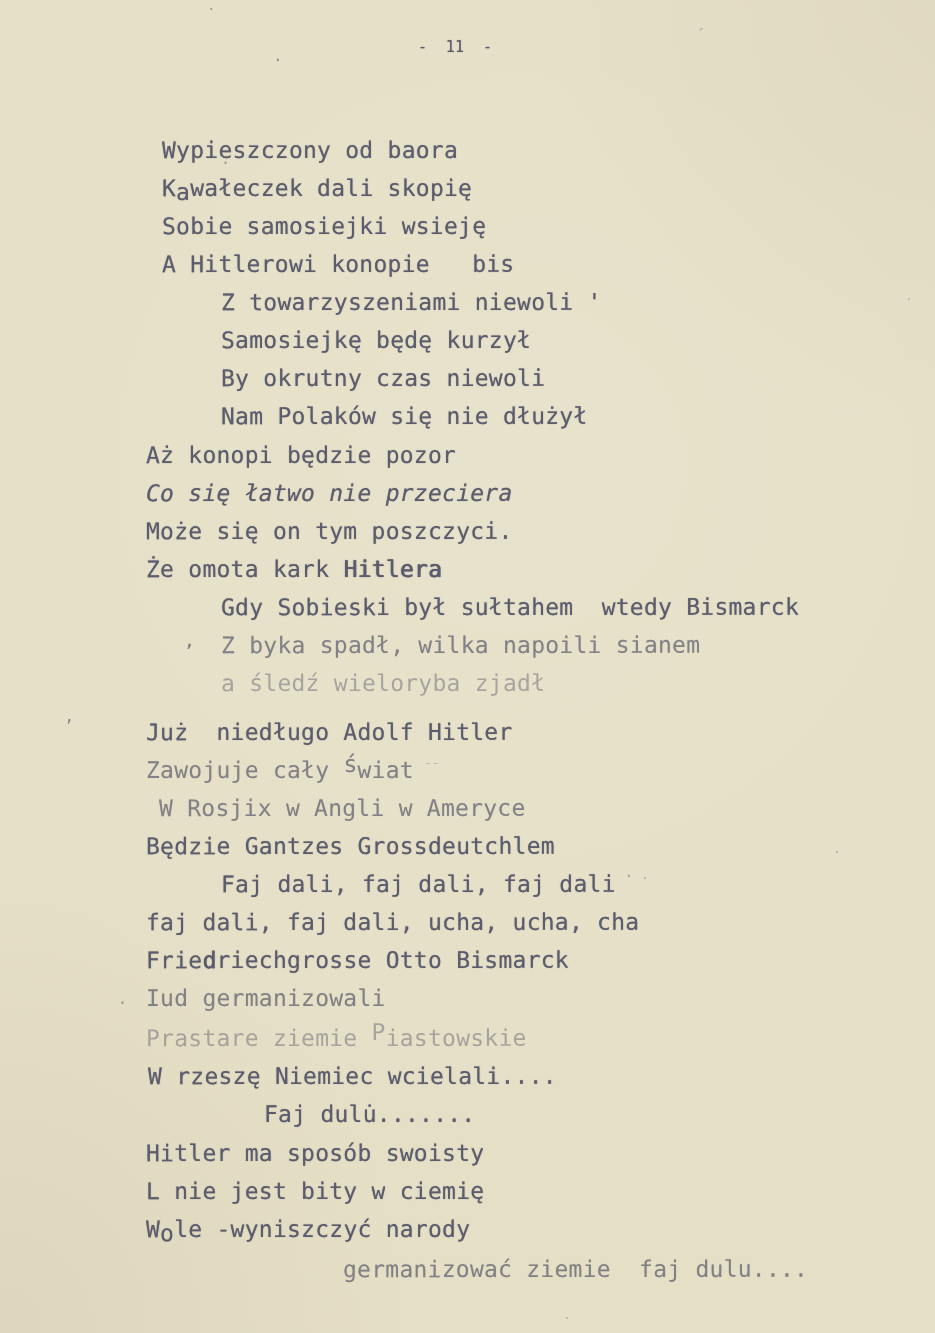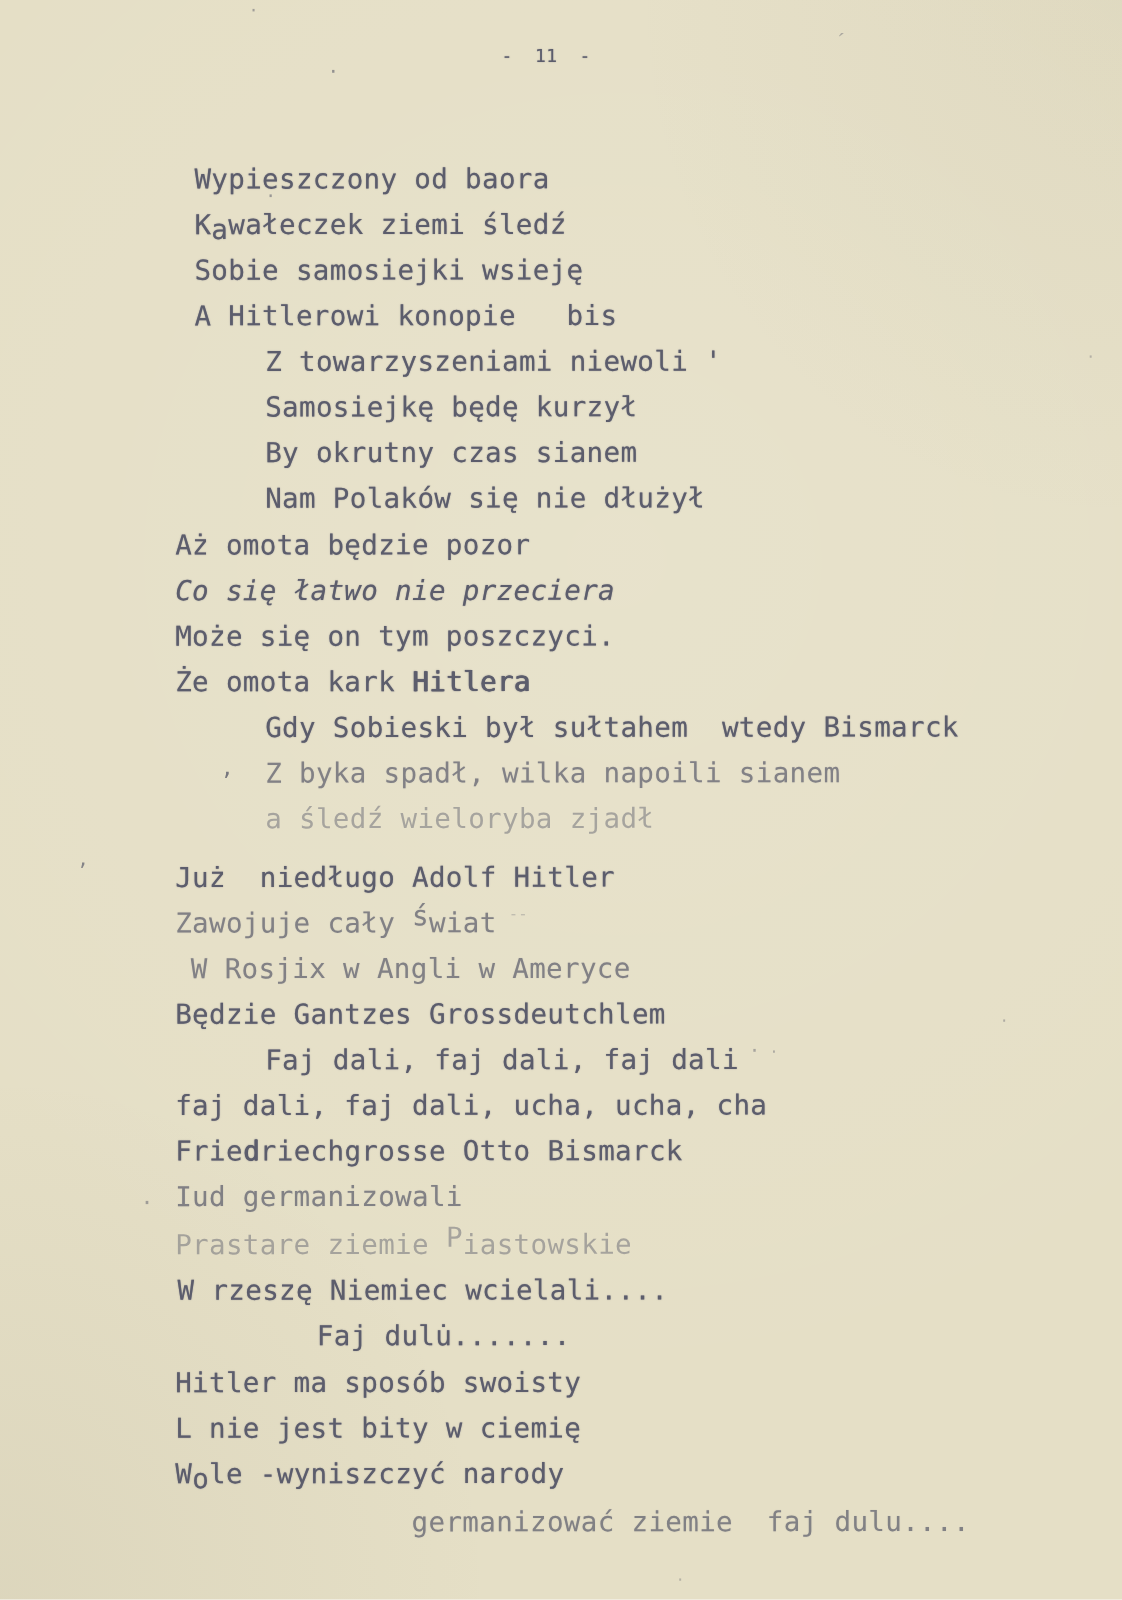--- a/index.html
+++ b/index.html
@@ -39,28 +39,28 @@
     font-size:15px;line-height:1;white-space:pre;pointer-events:none;
   }
 </style>
 </head>
 <body style="--paper: #e5dfc6; --ink: #5c5d6c;">
 
 <div class="page">
   <div class="pageno">-  11  -</div>
   <div>
       <div class="line normal" style="left: 162px; top: 138px;"><span>Wypieszczony od baora</span></div>
-      <div class="line normal" style="left: 162px; top: 176px;"><span>K</span><span class="sub">a</span><span>wałeczek ziemi śledź</span></div>
+      <div class="line normal" style="left: 162px; top: 176px;"><span>K</span><span class="sub">a</span><span>wałeczek dali skopię</span></div>
       <div class="line normal" style="left: 162px; top: 214px;"><span>Sobie samosiejki wsieję</span></div>
       <div class="line normal" style="left: 162px; top: 252px;"><span>A Hitlerowi konopie   bis</span></div>
       <div class="line normal" style="left: 221px; top: 290px;"><span>Z towarzyszeniami niewoli '</span></div>
       <div class="line normal" style="left: 221px; top: 328px;"><span>Samosiejkę będę kurzył</span></div>
-      <div class="line normal" style="left: 221px; top: 366px;"><span>By okrutny czas sianem</span></div>
+      <div class="line normal" style="left: 221px; top: 366px;"><span>By okrutny czas niewoli</span></div>
       <div class="line normal" style="left: 221px; top: 404px;"><span>Nam Polaków się nie dłużył</span></div>
-      <div class="line normal" style="left: 146px; top: 443px;"><span>Aż omota będzie pozor</span></div>
+      <div class="line normal" style="left: 146px; top: 443px;"><span>Aż konopi będzie pozor</span></div>
       <div class="line normal" style="left: 146px; top: 481px; font-style: italic;"><span>Co się łatwo nie przeciera</span></div>
       <div class="line normal" style="left: 146px; top: 519px;"><span>Może się on tym poszczyci.</span></div>
       <div class="line normal" style="left: 146px; top: 557px;"><span>Że omota kark </span><span class="bold">Hitlera</span></div>
       <div class="line normal" style="left: 221px; top: 595px;"><span>Gdy Sobieski był sułtahem  wtedy Bismarck</span></div>
       <div class="line medium" style="left: 221px; top: 633px;"><span>Z byka spadł, wilka napoili sianem</span></div>
       <div class="line faint" style="left: 221px; top: 671px;"><span>a śledź wieloryba zjadł</span></div>
       <div class="line normal" style="left: 146px; top: 720px;"><span>Już  niedługo Adolf Hitler</span></div>
       <div class="line medium" style="left: 146px; top: 758px;"><span>Zawojuje cały </span><span class="sup">ś</span><span>wiat</span></div>
       <div class="line medium" style="left: 146px; top: 796px; margin-left: 13px;"><span>W Rosjix w Angli w Ameryce</span></div>
       <div class="line normal" style="left: 146px; top: 834px;"><span>Będzie Gantzes Grossdeutchlem</span></div>

